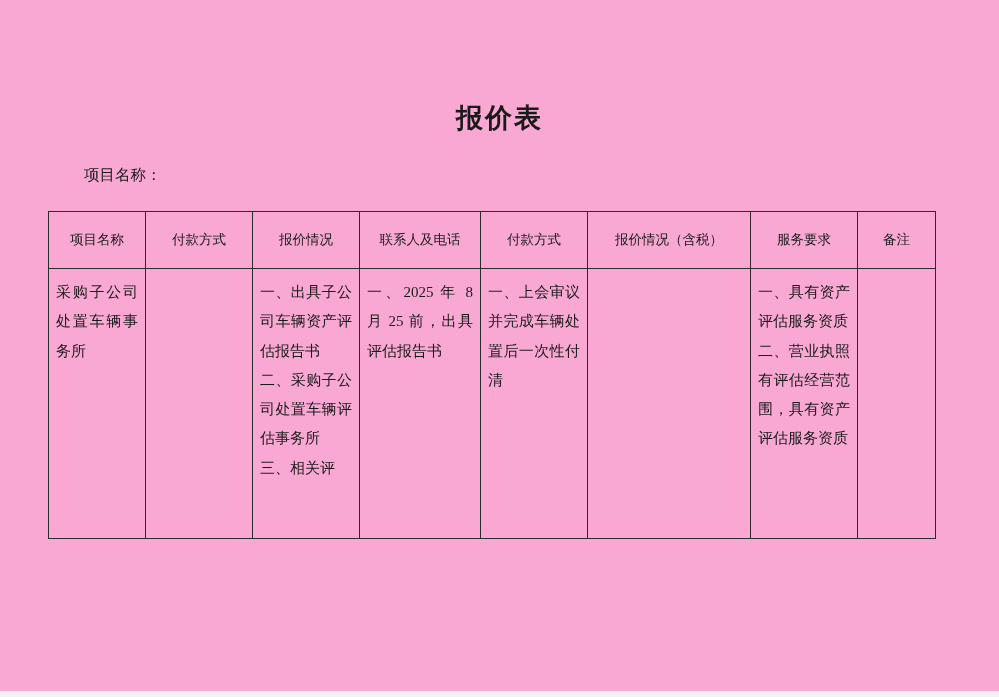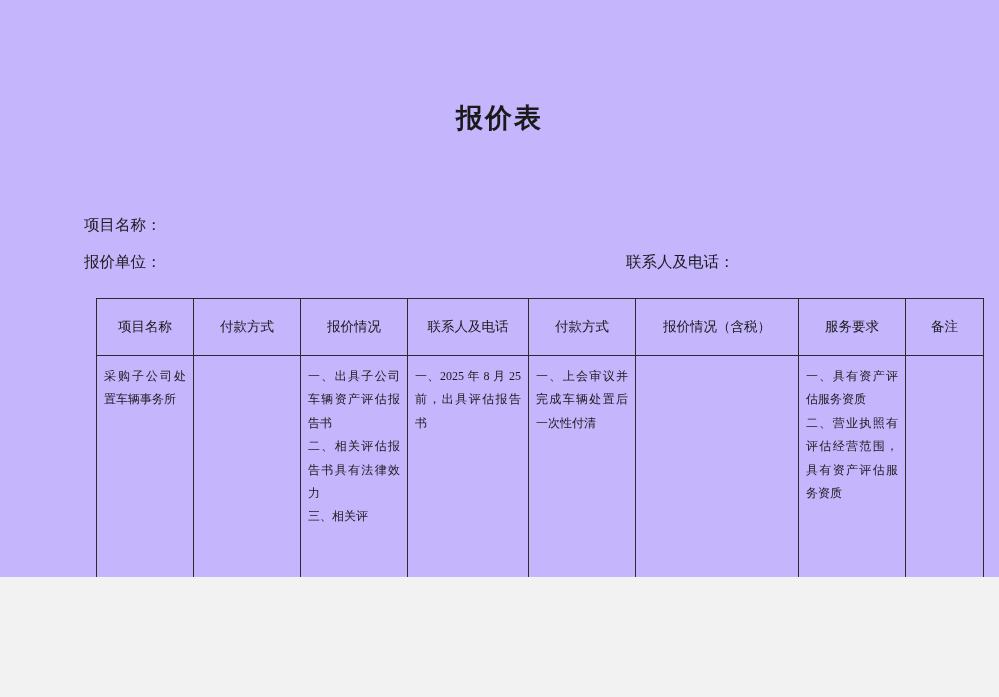--- a/index.html
+++ b/index.html
@@ -3,38 +3,38 @@
 <meta charset="utf-8">
 <style>
   html, body {
     margin: 0;
     padding: 0;
     background: #f2f2f2;
   }
   .page {
     position: relative;
     width: 999px;
-    height: 577px;
-    background: #c4b5fd;
+    height: 691px;
+    background: #f9a8d4;
     margin: 0 auto;
     overflow: hidden;
     font-family: "Liberation Serif", "DejaVu Serif", serif;
     color: #1a1a1a;
   }
   .doc-title {
     text-align: center;
     font-size: 27px;
     font-weight: bold;
     letter-spacing: 2px;
     margin: 0;
     padding-top: 100px;
     font-family: "Liberation Serif", "DejaVu Serif", serif;
   }
   .meta-block {
-    margin-top: 80px;
+    margin-top: 30px;
     padding-left: 84px;
     font-size: 15.5px;
     line-height: 1.1;
   }
   .meta-row {
     display: flex;
     align-items: baseline;
     margin-bottom: 20px;
   }
   .meta-label {
@@ -49,34 +49,34 @@
     margin-bottom: 0;
   }
   .meta-right {
     position: absolute;
     left: 542px;
     top: 0;
     white-space: nowrap;
   }
   .table-wrap {
     margin-top: 28px;
-    padding-left: 96px;
+    padding-left: 48px;
     padding-right: 85px;
   }
   table.quote {
     border-collapse: collapse;
     width: 810px;
     table-layout: fixed;
   }
   table.quote th,
   table.quote td {
     border: 1px solid #2b2b2b;
     vertical-align: top;
     padding: 9px 7px 10px 7px;
-    font-size: 12px;
+    font-size: 15px;
     line-height: 1.95;
     font-weight: normal;
   }
   table.quote thead th {
     text-align: center;
     vertical-align: middle;
     height: 44px;
     padding-top: 6px;
     padding-bottom: 6px;
     font-size: 13.5px;
@@ -103,24 +103,20 @@
 <body>
 
 <div class="page">
 
   <h1 class="doc-title">报价表</h1>
 
   <div class="meta-block">
     <div class="meta-row">
       <span class="meta-label">项目名称：</span>
     </div>
-    <div class="meta-row meta-row-2">
-      <span class="meta-label">报价单位：</span>
-      <span class="meta-right">联系人及电话：</span>
-    </div>
   </div>
 
   <div class="table-wrap">
     <table class="quote">
       <thead>
         <tr>
           <th class="col1">项目名称</th>
           <th class="col2">付款方式</th>
           <th class="col3">报价情况</th>
           <th class="col4">联系人及电话</th>
@@ -133,21 +129,21 @@
       <tbody>
         <tr>
           <td class="col1 justify">
             <div class="cell-body">采购子公司处置车辆事务所</div>
           </td>
           <td class="col2">
             <div class="cell-body"></div>
           </td>
           <td class="col3 justify">
             <div class="cell-body" style="white-space: pre-line;">一、出具子公司车辆资产评估报告书
-二、相关评估报告书具有法律效力
+二、采购子公司处置车辆评估事务所
 三、相关评</div>
           </td>
           <td class="col4 justify">
             <div class="cell-body">一、2025 年 8 月 25 前，出具评估报告书</div>
           </td>
           <td class="col5 justify">
             <div class="cell-body">一、上会审议并完成车辆处置后一次性付清</div>
           </td>
           <td class="col6">
             <div class="cell-body"></div>

